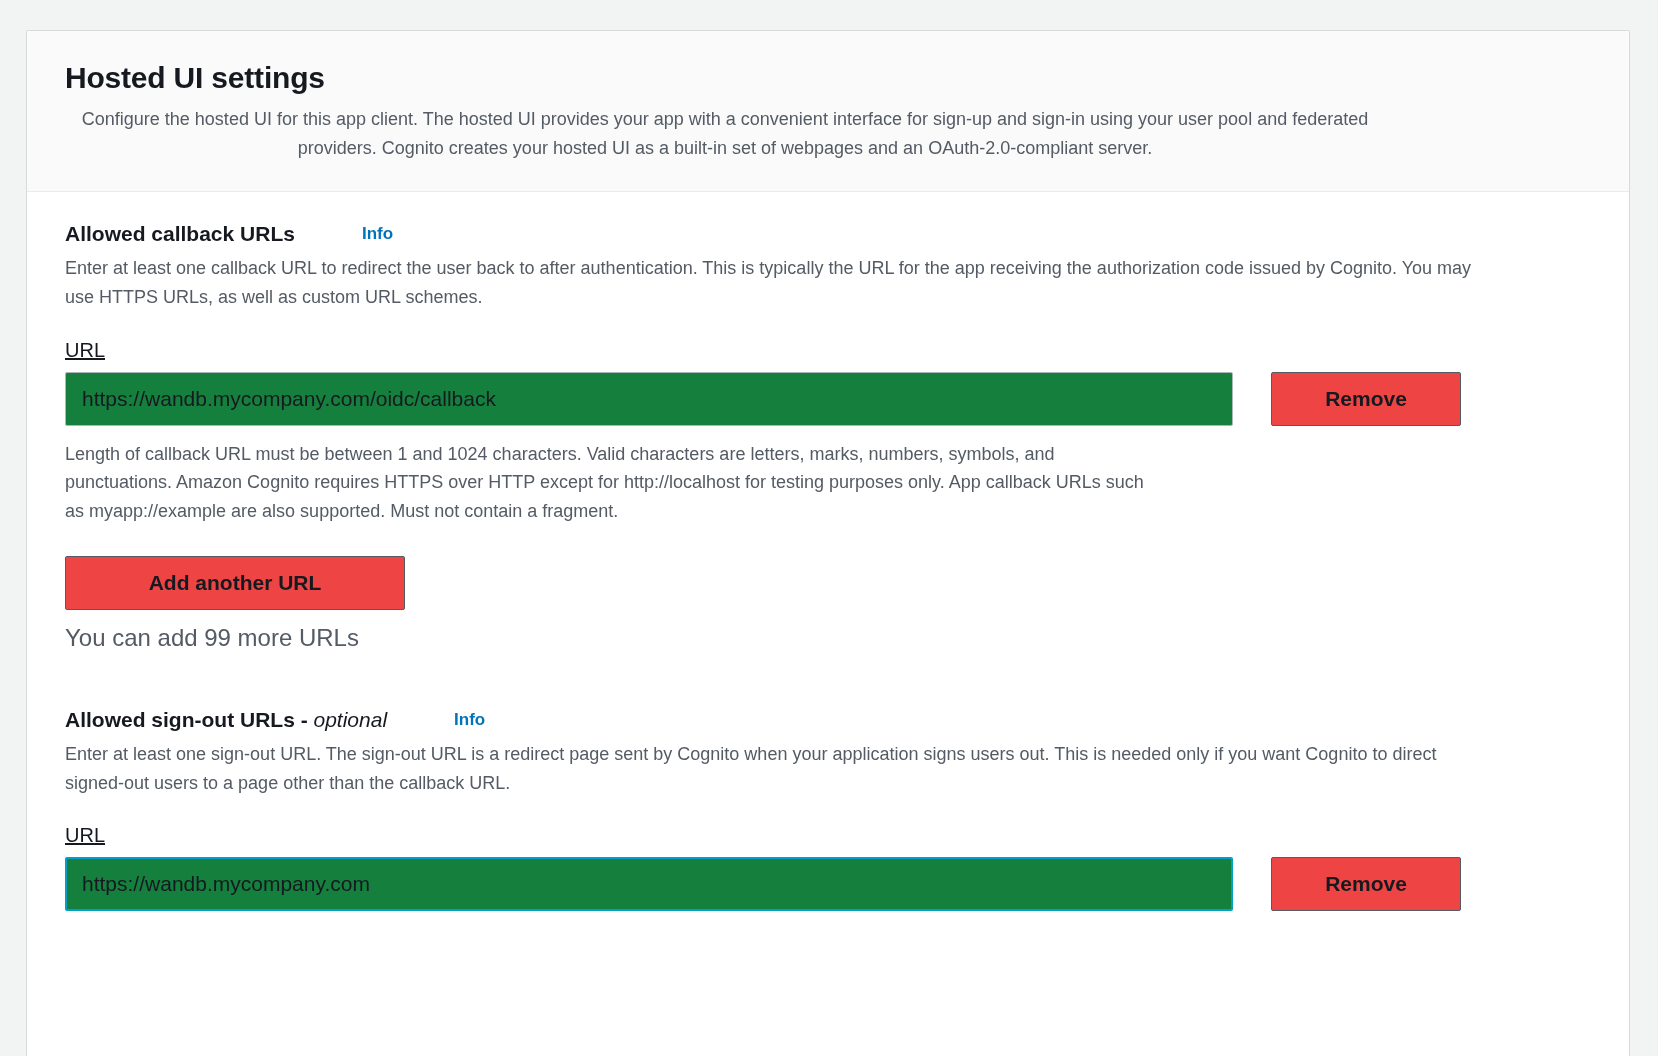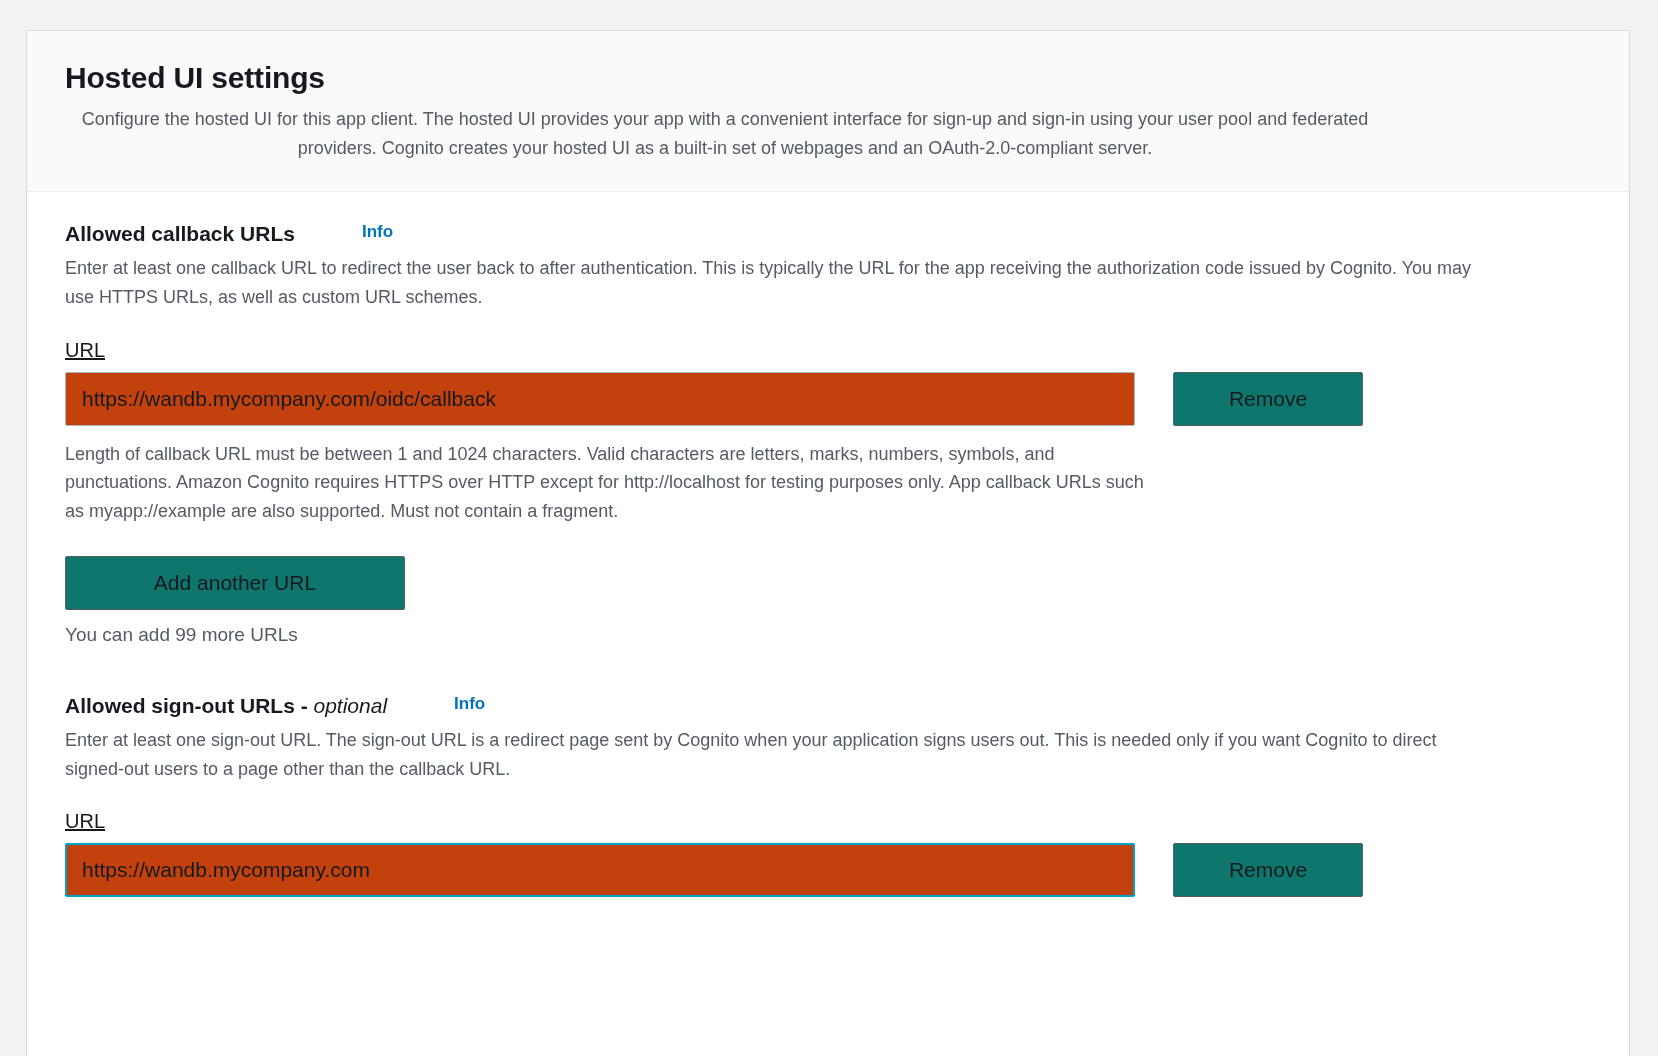--- a/index.html
+++ b/index.html
@@ -43,21 +43,21 @@
     color: #545b64;
     margin: 0;
     max-width: 1320px;
     text-align: center;
   }
   .panel-body {
     padding: 30px 38px 20px 38px;
   }
   .field-label-row {
     display: flex;
-    align-items: flex-start;
+    align-items: center;
     gap: 28px;
   }
   .field-label {
     font-size: 21px;
     font-weight: bold;
     color: #16191f;
   }
   .field-label .optional {
     font-weight: normal;
     font-style: italic;
@@ -83,44 +83,44 @@
     margin: 26px 0 10px 0;
     font-weight: normal;
     text-decoration: underline;
   }
   .input-row {
     display: flex;
     align-items: center;
     gap: 38px;
   }
   .text-input {
-    width: 1070px;
+    width: 1168px;
     height: 54px;
     box-sizing: border-box;
     border: 1px solid #aab7b8;
     border-radius: 2px;
     padding: 0 16px;
     font-size: 21px;
     color: #16191f;
     font-family: "Liberation Sans", sans-serif;
-    background: #c2410c;
+    background: #15803d;
     outline: none;
   }
   .text-input.focused {
     border: 2px solid #00a1c9;
     padding: 0 15px;
   }
   .btn {
     box-sizing: border-box;
     border: 1px solid #545b64;
     border-radius: 2px;
-    background: #0f766e;
+    background: #ef4444;
     color: #16191f;
     font-size: 21px;
-    font-weight: normal;
+    font-weight: bold;
     font-family: "Liberation Sans", sans-serif;
     cursor: pointer;
     padding: 0 22px;
     height: 54px;
     line-height: 52px;
     white-space: nowrap;
   }
   .btn-remove {
     min-width: 190px;
   }
@@ -131,23 +131,23 @@
     margin: 14px 12px 0 0;
     max-width: 1080px;
   }
   .add-btn-wrap {
     margin-top: 30px;
   }
   .btn-add {
     min-width: 340px;
   }
   .helper-text {
-    font-size: 19px;
-    color: #545b64;
-    margin: 14px 0 0 0;
+    font-size: 24px;
+    color: #545b64;
+    margin: 14px 0 8px 0;
   }
   .section-gap {
     height: 48px;
   }
 </style>
 </head>
 <body>
 
 <div class="page">
 

